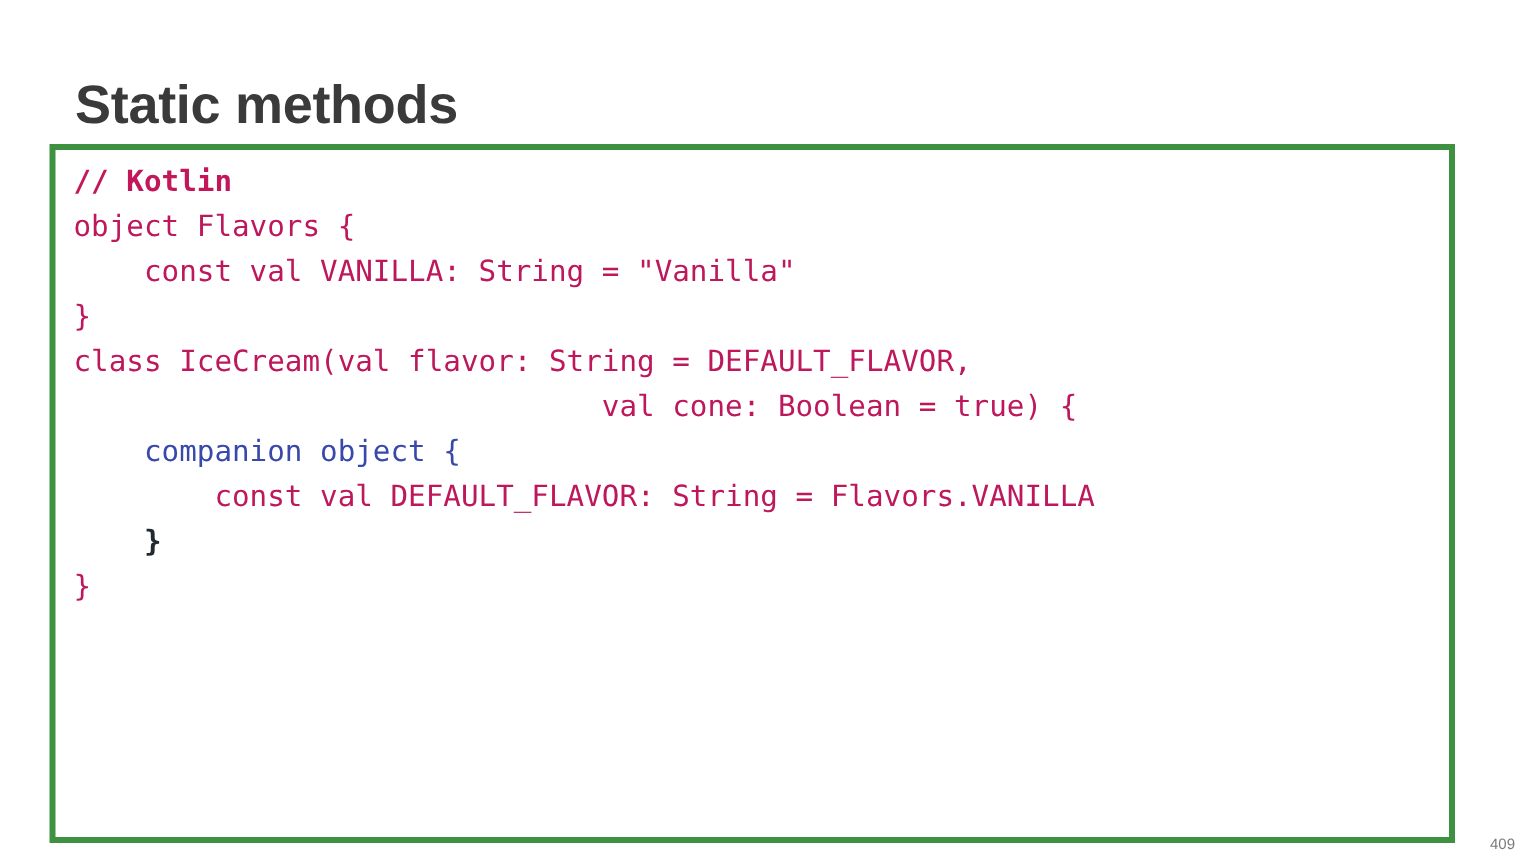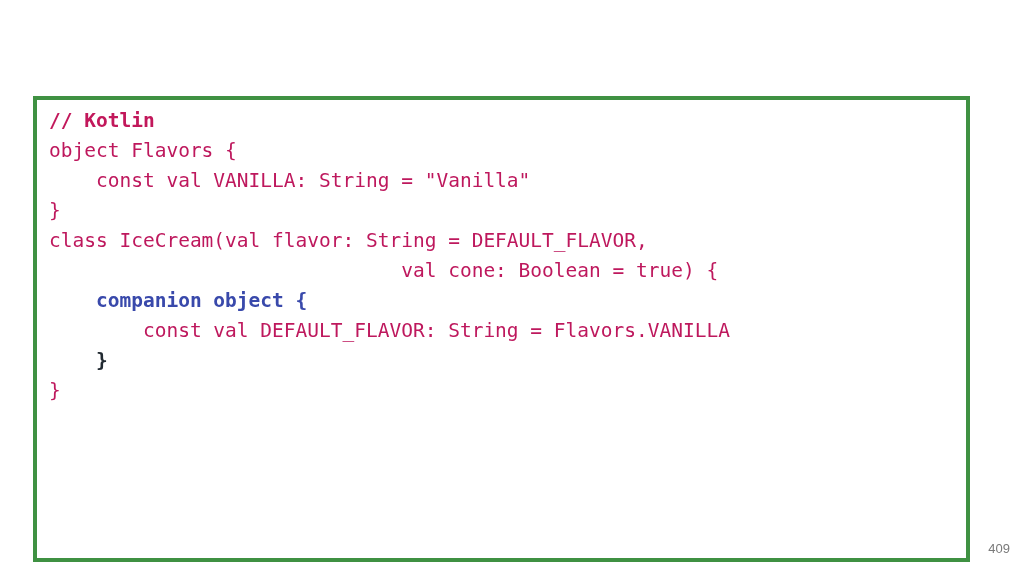--- a/index.html
+++ b/index.html
@@ -62,39 +62,40 @@
     letter-spacing: 0px;
   }
 
   .code-line {
     white-space: pre;
     min-height: 30px;
   }
 
   .dim      { color: #be185d; }
   .comment  { color: #c2185b; font-weight: bold; }
-  .kw-blue  { color: #3949ab; font-weight: bold; }
+  .kw-blue  { color: #3949ab; font-weight: normal; }
   .brace-hl { color: #212931; font-weight: bold; }
 
   
   #page-number {
     position: absolute;
     right: 14px;
-    bottom: 20px;
+    bottom: 7px;
     font-family: "Liberation Sans", sans-serif;
-    font-size: 13px;
+    font-size: 10px;
     color: #7a7a7a;
     z-index: 4;
   }
 </style>
 </head>
 <body>
 
 <div id="slide">
 
   <div id="code-box">
     <div id="code-block"><div class="code-line comment">// Kotlin</div><div class="code-line dim">object Flavors {</div><div class="code-line dim">    const val VANILLA: String = "Vanilla"</div><div class="code-line dim">}</div><div class="code-line dim">class IceCream(val flavor: String = DEFAULT_FLAVOR,</div><div class="code-line dim">                              val cone: Boolean = true) {</div><div class="code-line kw-blue">    companion object {</div><div class="code-line dim">        const val DEFAULT_FLAVOR: String = Flavors.VANILLA</div><div class="code-line brace-hl">    }</div><div class="code-line dim">}</div></div>
   </div>
 
+  <div id="slide-title">Static methods</div>
 
   <div id="page-number">409</div>
 
 </div>
 
 </body></html>

